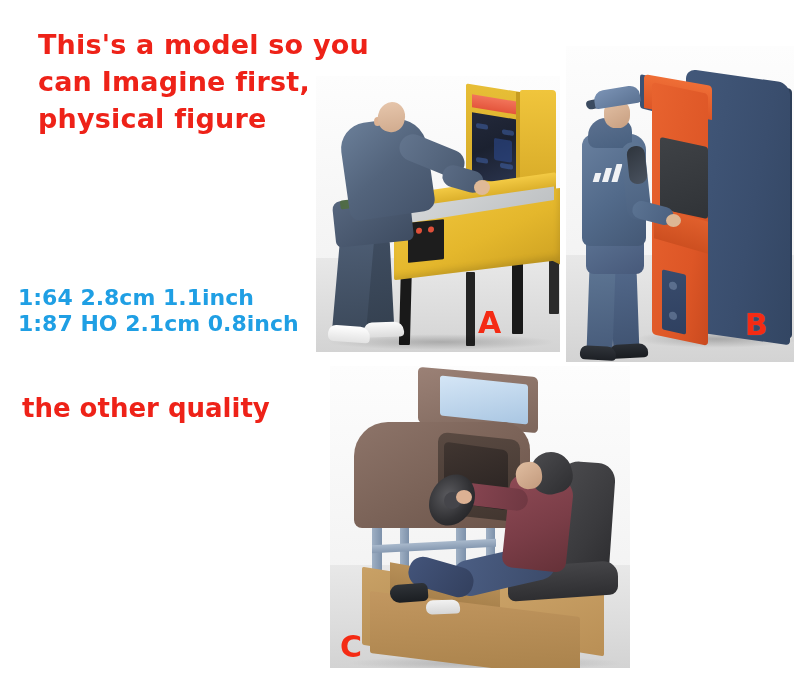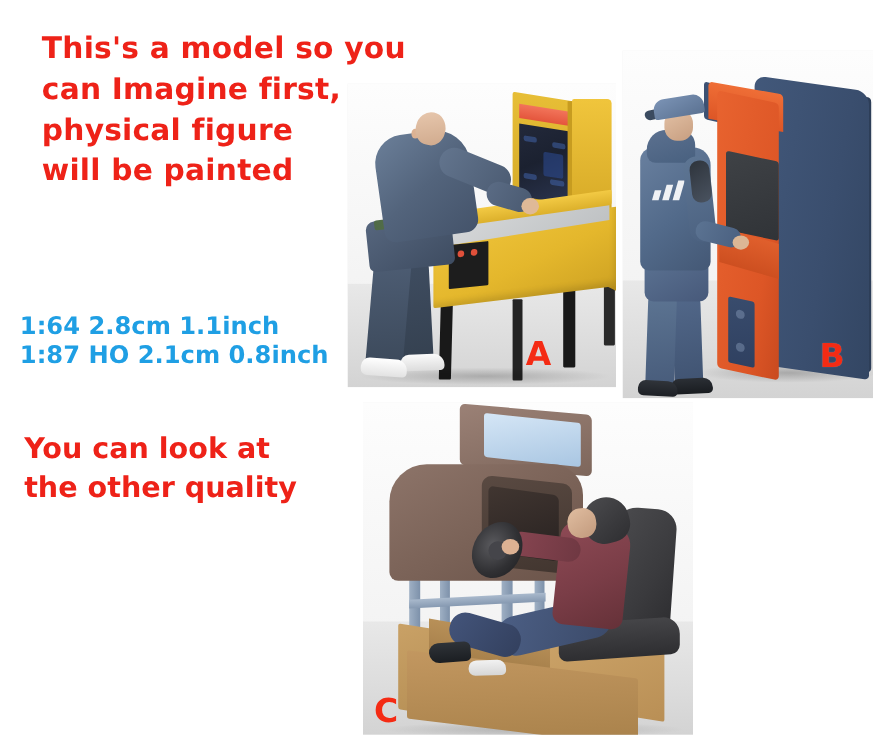--- a/index.html
+++ b/index.html
@@ -469,30 +469,28 @@
 </style>
 </head>
 <body>
 
 <div class="stage">
 
   <div class="text-block headline">
     <div class="line">This's a model so you</div>
     <div class="line">can Imagine first,</div>
     <div class="line">physical figure</div>
-    <div class="line">will be painted</div>
   </div>
 
   <div class="text-block scale-block">
     <div class="line">1:64  2.8cm  1.1inch</div>
     <div class="line">1:87 HO 2.1cm  0.8inch</div>
   </div>
 
   <div class="text-block subline">
-    <div class="line">You can look at</div>
     <div class="line">the other quality</div>
   </div>
 
   <div class="photo panel-a">
     <div class="wall"></div>
     <div class="floor"></div>
 
     <div>
       <div class="a-leg l1"></div>
       <div class="a-leg l2"></div>

